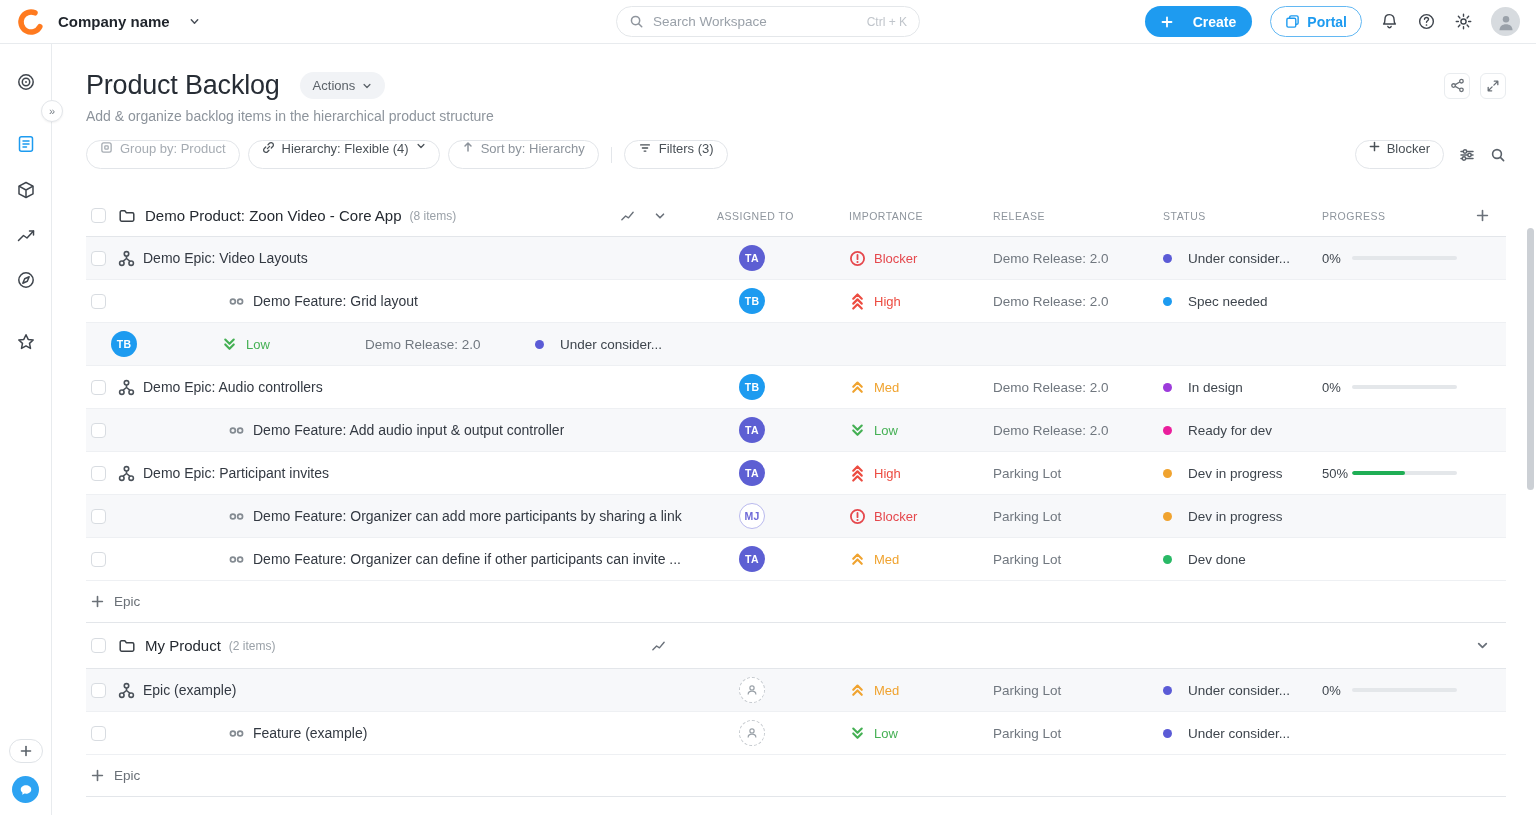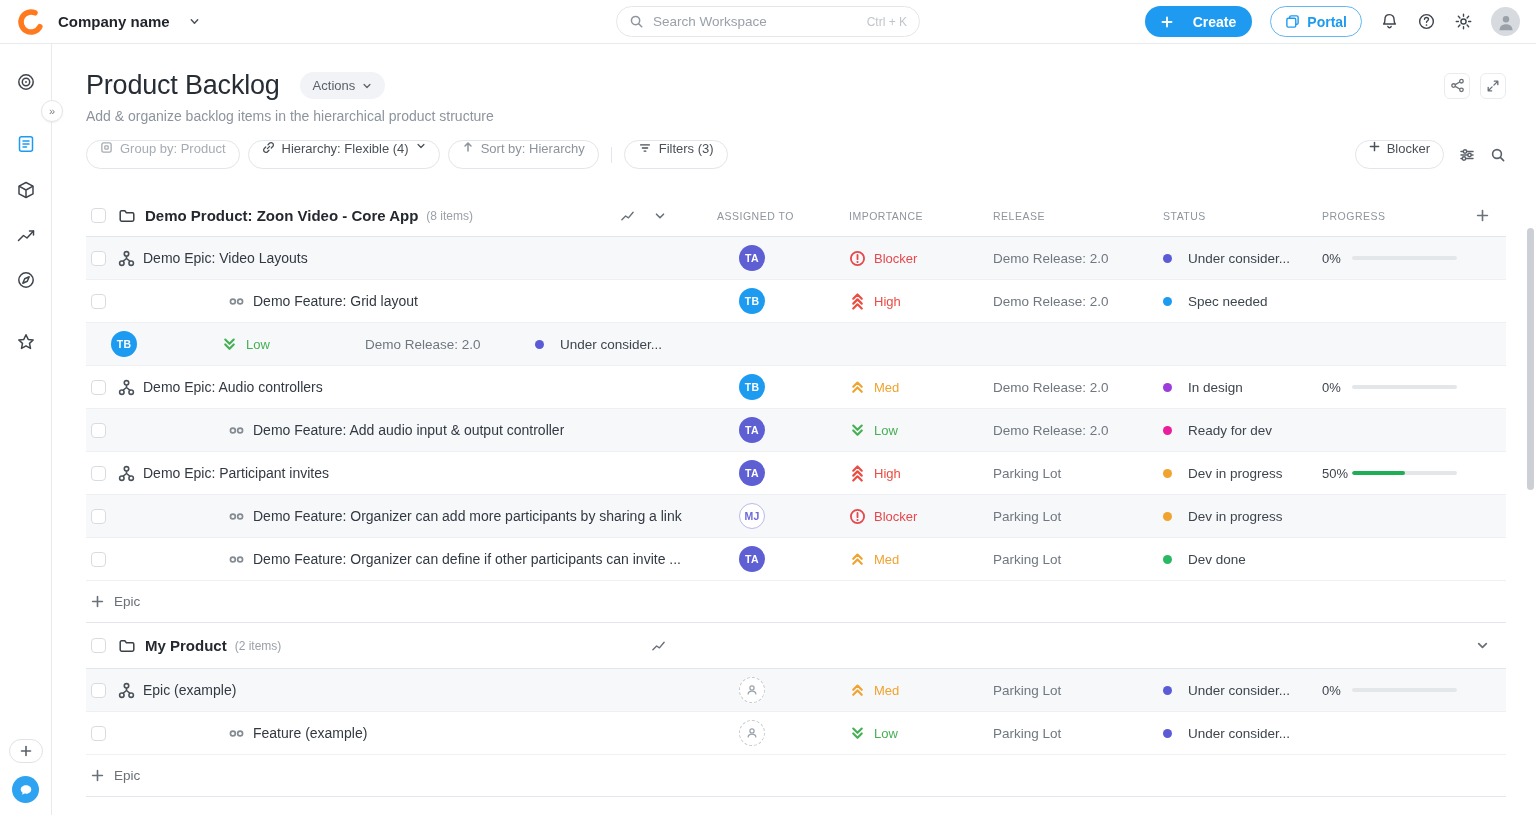--- a/index.html
+++ b/index.html
@@ -78,21 +78,21 @@
   .col-status{width:159px;display:flex;align-items:center;padding-left:3px}
   .col-progress{width:140px;display:flex;align-items:center;padding-left:3px}
   .col-plus{width:47px;display:flex;align-items:center;justify-content:center}
   .th{font-size:10.5px;font-weight:500;letter-spacing:.5px;color:#8e959d;cursor:pointer}
 
   .g-header{height:42px;border-bottom:1px solid #e3e6ea;background:#fff}
   .g-header2{height:46px;border-bottom:1px solid #e3e6ea;background:#fff}
   .cbx{width:15px;height:15px;border:1.5px solid #d8dce1;border-radius:4px;background:#fff;
     flex:0 0 auto;cursor:pointer}
   .gf-icon{margin-left:12px;color:#3a4047;display:flex}
-  .g-title{margin-left:9px;font-size:15px;font-weight:700;color:#242930;white-space:nowrap;cursor:pointer}
+  .g-title{margin-left:9px;font-size:15px;font-weight:400;color:#242930;white-space:nowrap;cursor:pointer}
   .g-count{margin-left:8px;font-size:12px;color:#9aa1a8;white-space:nowrap}
   .g-tools{margin-left:auto;margin-right:48px;display:flex;align-items:center;gap:19px;color:#6a717a}
   .g-tools span{cursor:pointer;display:flex}
 
   .trow{height:43px;border-bottom:1px solid #eef0f3;background:#fff}
   .trow.alt{background:#f7f8fa}
   .indent{flex:0 0 auto}
   .ticon{margin-left:12px;display:flex;flex:0 0 auto}
   .ticon.epic,.ticon.bug{color:#4a5159}
   .ticon.feature{color:#848b92}

